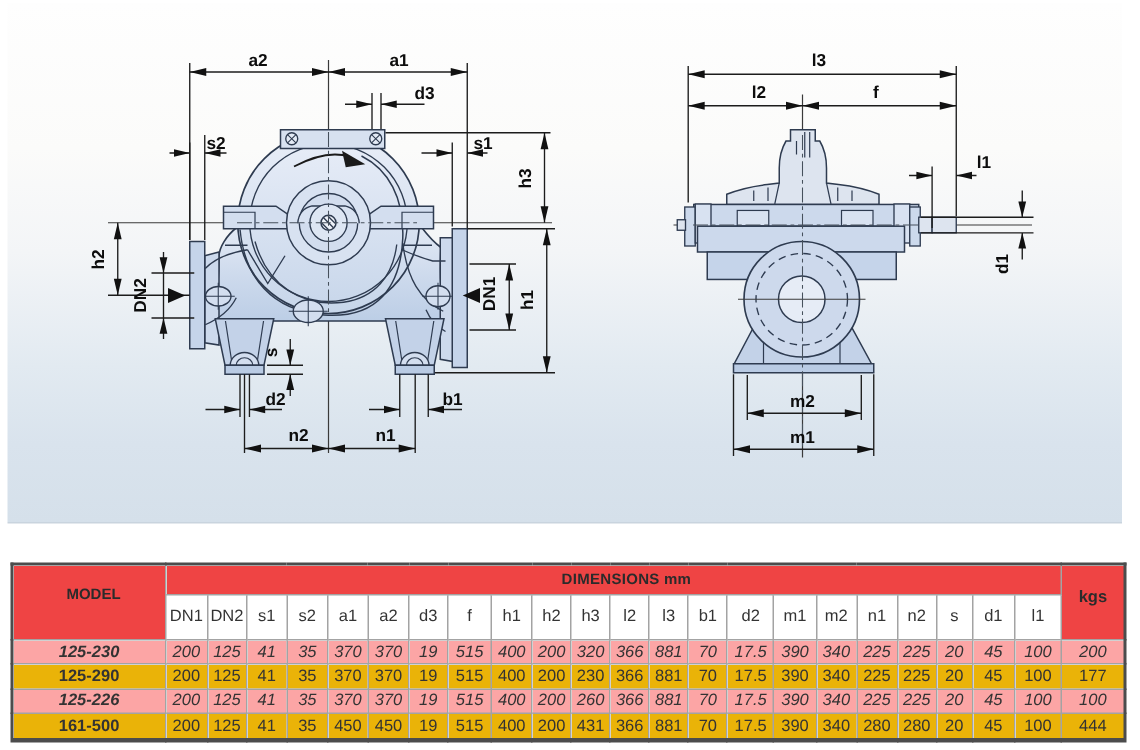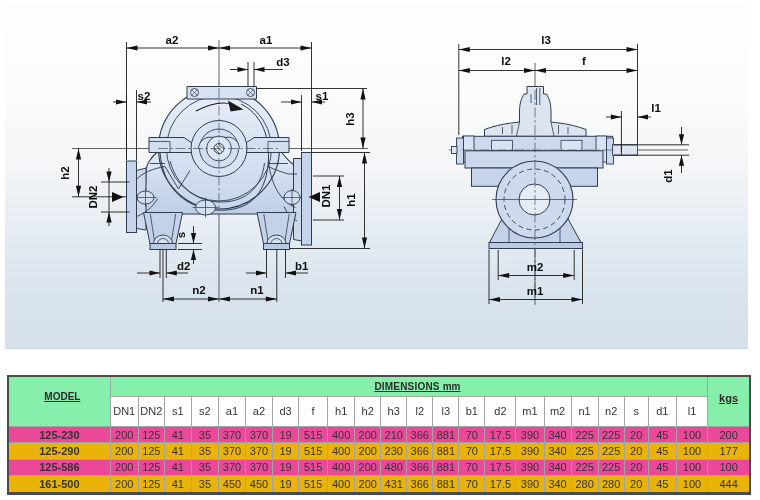--- a/index.html
+++ b/index.html
@@ -7,23 +7,23 @@
   #panel{position:absolute;left:5px;top:2px;width:743px;height:346px;
     background:linear-gradient(180deg,#fefefe 0%,#fbfbfa 28%,#f3f5f7 48%,#e2eaf1 70%,#d9e3ed 85%,#d5e0ea 100%);
     border-bottom:1px solid #c9d4de;}
   #draw{position:absolute;left:0;top:0;}
   #dimtable{position:absolute;left:7px;top:374.5px;border-collapse:collapse;table-layout:fixed;
     width:744px;border:2px solid #4c4c4c;border-bottom-width:3px;}
   #dimtable td{border:1px solid #a3a3a3;text-align:center;vertical-align:middle;
     font-size:11px;color:#333;padding:0;white-space:nowrap;overflow:hidden;}
   #dimtable .hd{font-weight:bold;color:#2b2b2b;}
   #dimtable .mod{font-weight:bold;font-size:11px;}
-  tr.blue td{background:#ec4899;}
+  tr.blue td{background:#fca5a5;font-style:italic;}
   tr.white td{background:#eab308;}
-  tr.h1r td{height:19px;background:#86efac;text-decoration:underline;}
+  tr.h1r td{height:19px;background:#ef4444;}
   tr.h2r td{height:29.5px;background:#fff;}
   tr.dr td{height:15.4px;}
 </style>
 </head>
 <body>
 
 <div id="panel"></div>
 <svg id="draw" width="760" height="360" viewBox="0 0 760 360">
 <defs>
   <linearGradient id="bodyg" x1="0" y1="0" x2="0" y2="1">
@@ -399,21 +399,21 @@
   <td>200</td>
         <td>125</td>
         <td>41</td>
         <td>35</td>
         <td>370</td>
         <td>370</td>
         <td>19</td>
         <td>515</td>
   <td>400</td>
         <td>200</td>
-        <td>210</td>
+        <td>320</td>
         <td>366</td>
         <td>881</td>
         <td>70</td>
         <td>17.5</td>
         <td>390</td>
   <td>340</td>
         <td>225</td>
         <td>225</td>
         <td>20</td>
         <td>45</td>
@@ -442,32 +442,32 @@
   <td>340</td>
         <td>225</td>
         <td>225</td>
         <td>20</td>
         <td>45</td>
         <td>100</td>
         <td>177</td>
 </tr>
 
 <tr class="dr blue">
-  <td class="mod">125-586</td>
+  <td class="mod">125-226</td>
   <td>200</td>
         <td>125</td>
         <td>41</td>
         <td>35</td>
         <td>370</td>
         <td>370</td>
         <td>19</td>
         <td>515</td>
   <td>400</td>
         <td>200</td>
-        <td>480</td>
+        <td>260</td>
         <td>366</td>
         <td>881</td>
         <td>70</td>
         <td>17.5</td>
         <td>390</td>
   <td>340</td>
         <td>225</td>
         <td>225</td>
         <td>20</td>
         <td>45</td>

